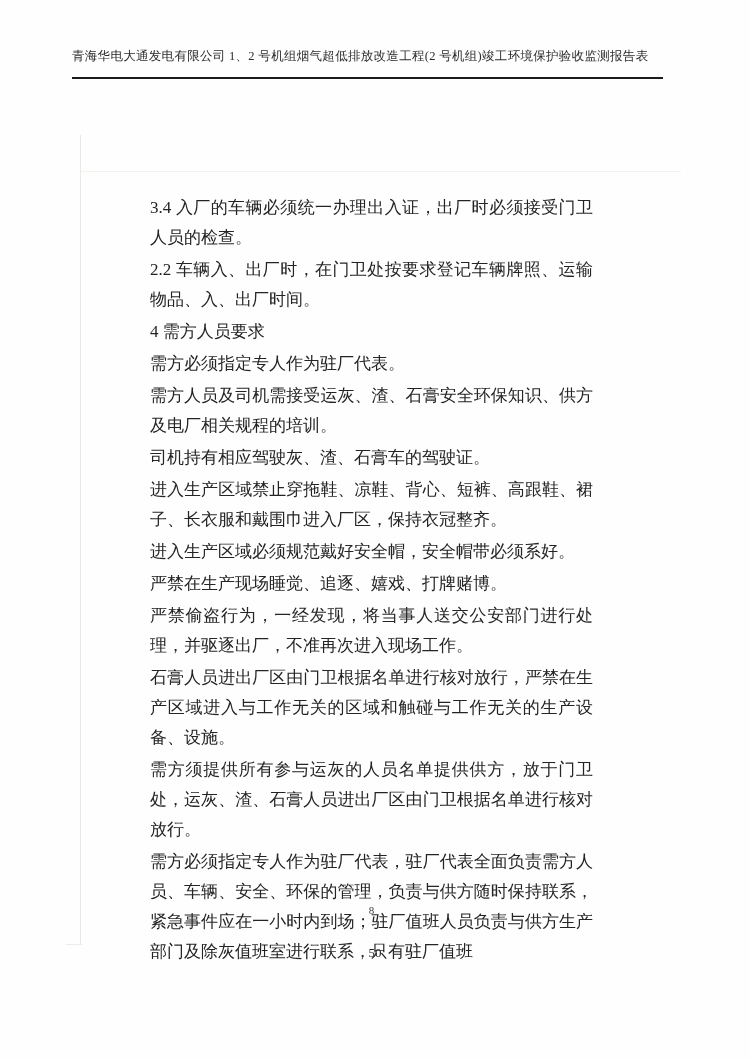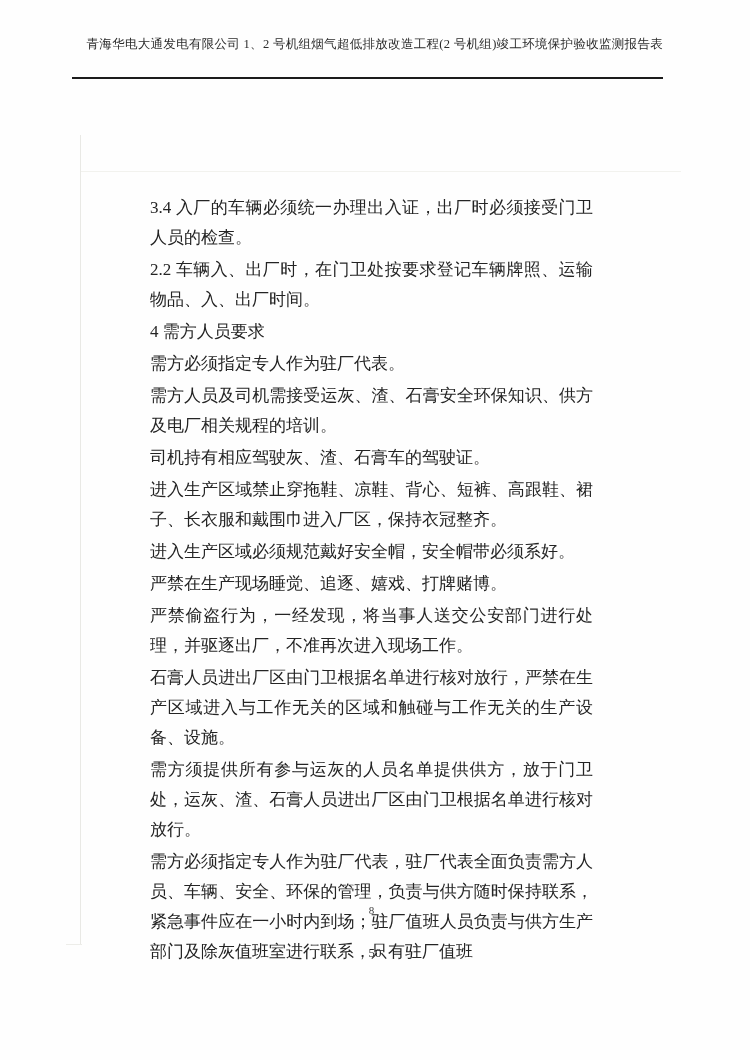--- a/index.html
+++ b/index.html
@@ -11,24 +11,24 @@
     position: relative;
     width: 750px;
     height: 1060px;
     background: #fefefe;
     overflow: hidden;
     font-family: "Liberation Serif", "DejaVu Serif", serif;
   }
   
   .header-title {
     position: absolute;
-    top: 36px;
+    top: 48px;
     left: 72px;
     width: 591px;
-    text-align: right;
+    text-align: left;
     font-size: 12.5px;
     letter-spacing: 0.3px;
     color: #2b2b2b;
     white-space: nowrap;
   }
   .header-rule {
     position: absolute;
     top: 77px;
     left: 72px;
     width: 591px;

